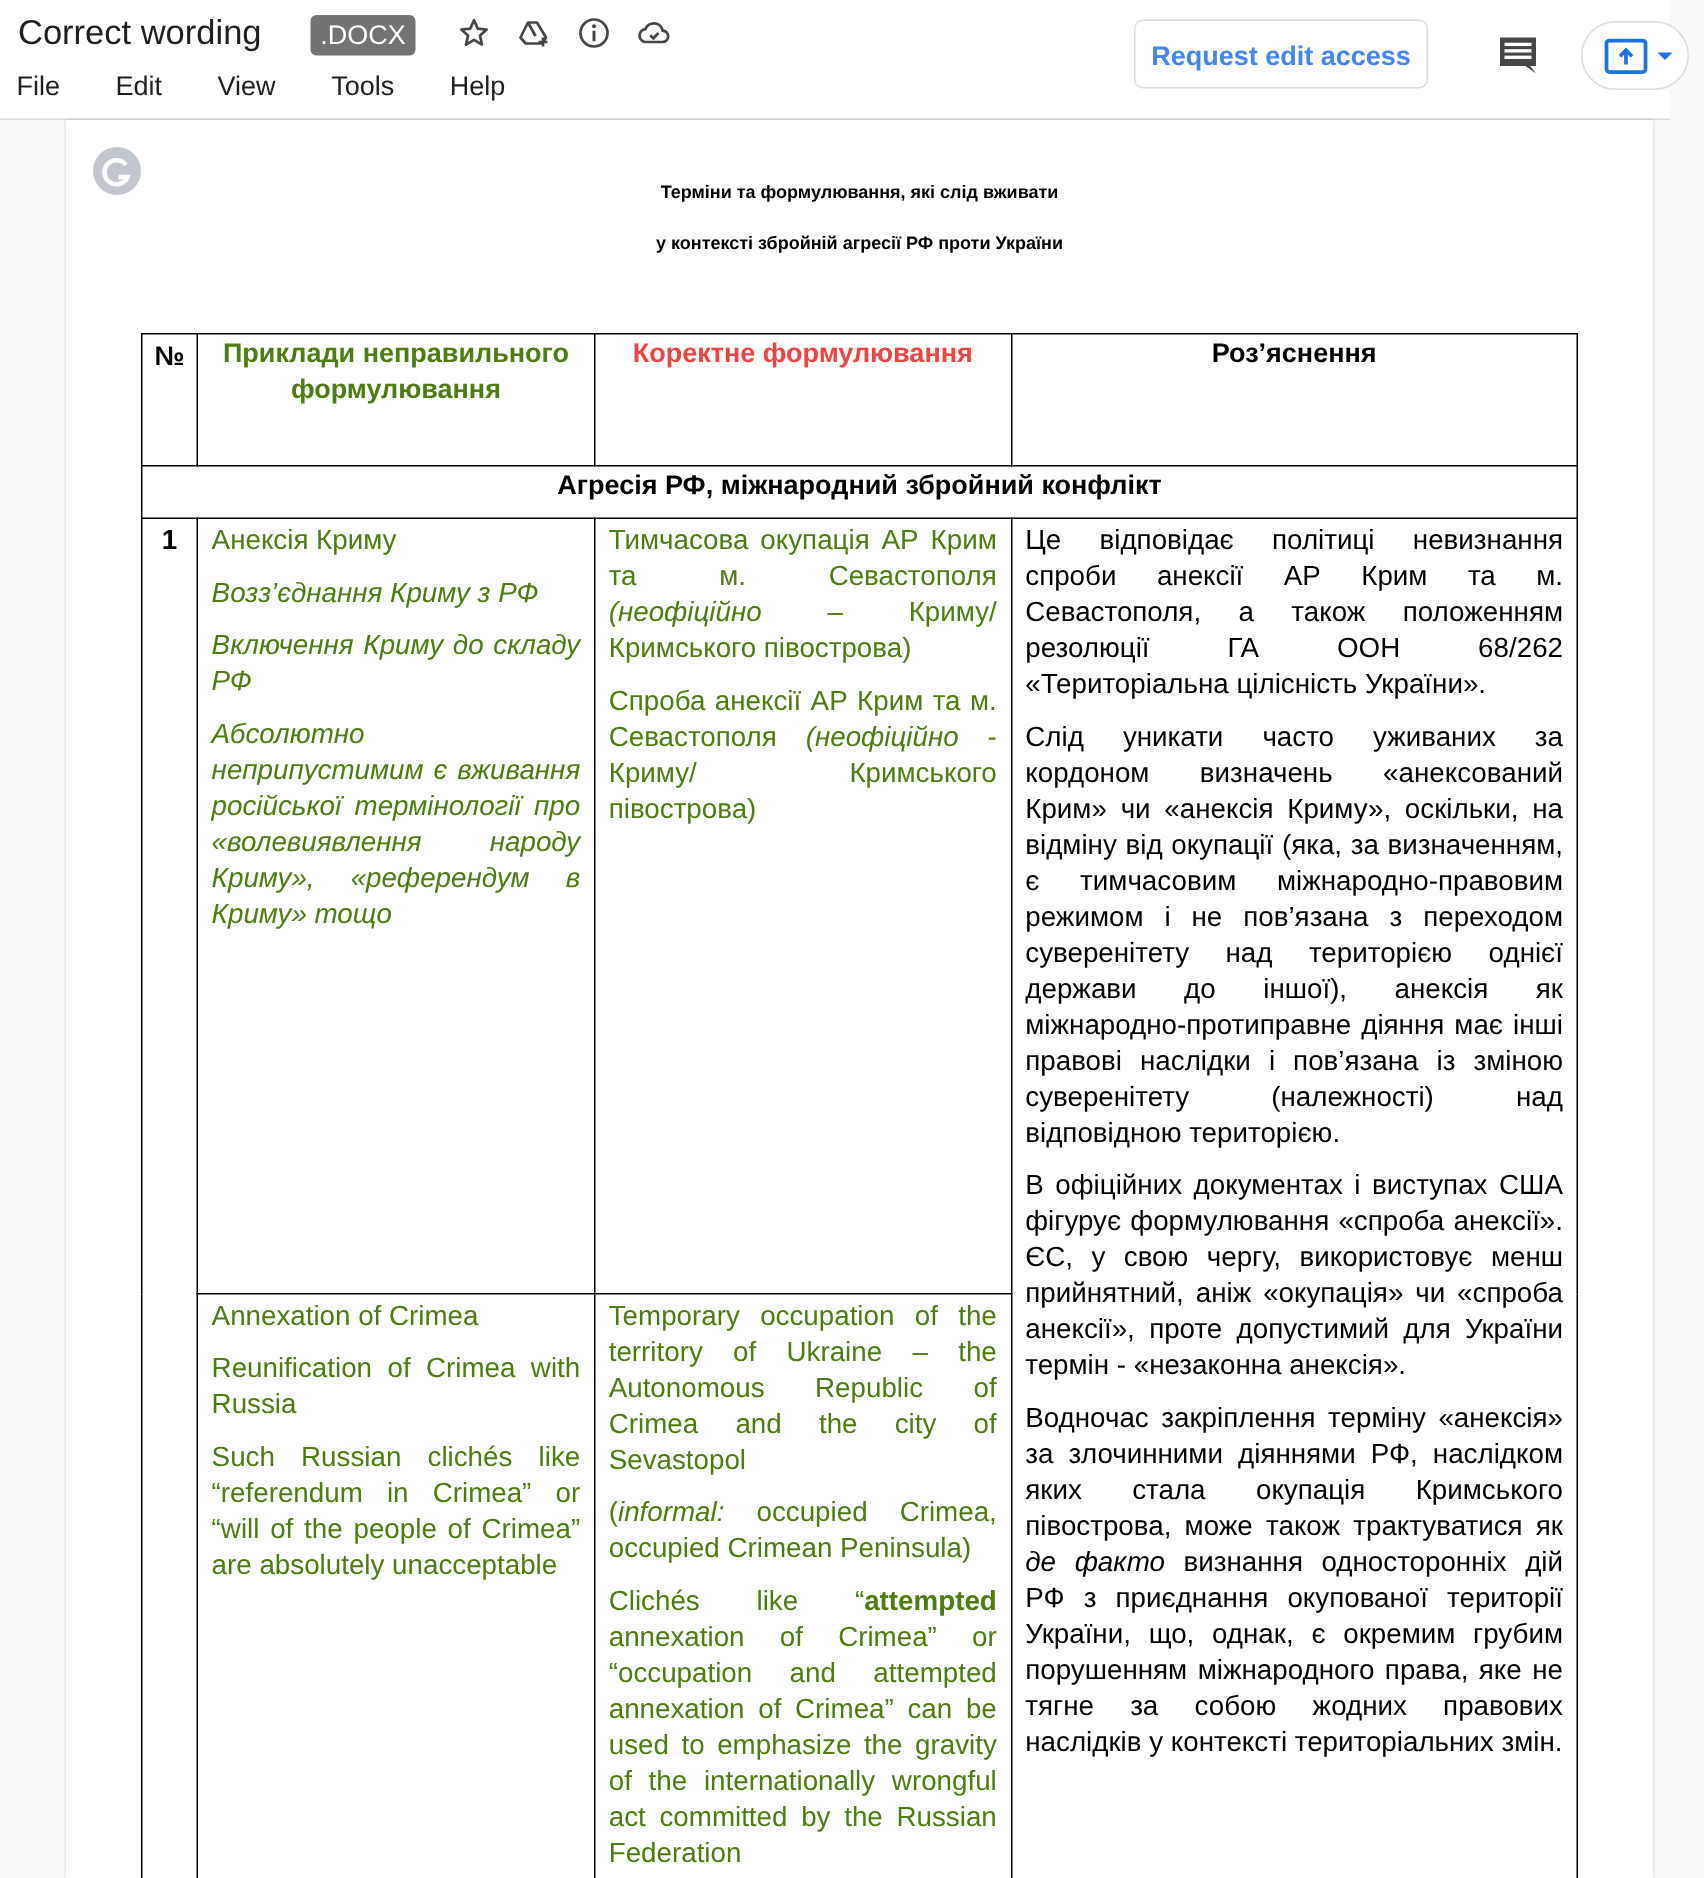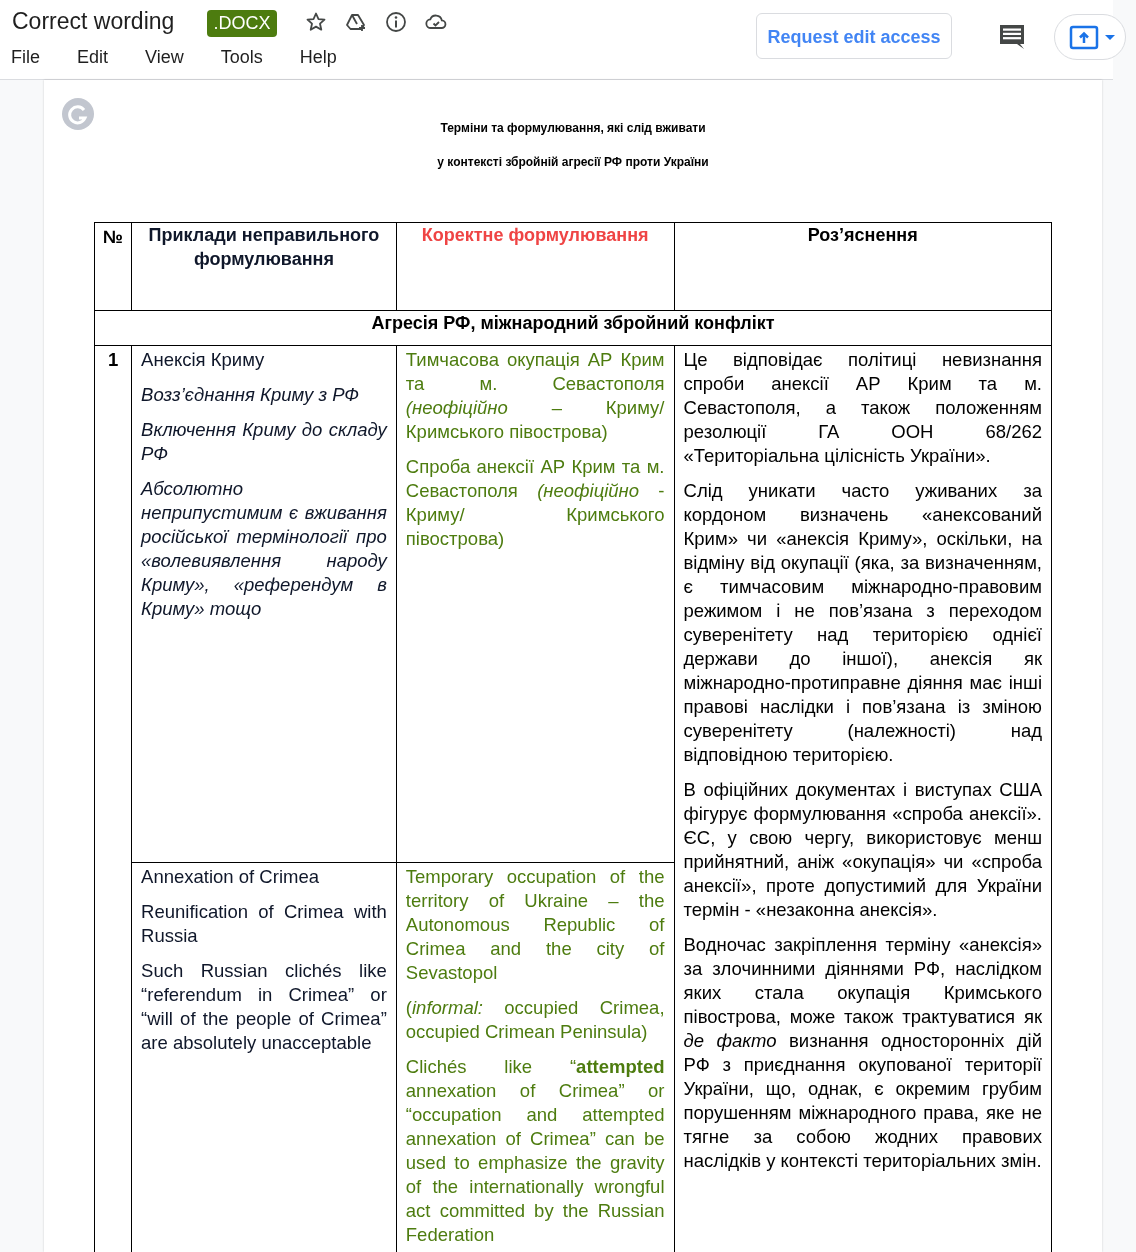--- a/index.html
+++ b/index.html
@@ -1,36 +1,36 @@
 <!DOCTYPE html>
 <html><head>
 <meta charset="utf-8">
 <style>
   html, body { margin:0; padding:0; }
   body { width:1136px; height:1252px; overflow:hidden; background:#f8f9fa; font-family:"Liberation Sans", sans-serif; position:relative; }
   .topbar { position:absolute; left:0; top:0; width:1113px; height:79px; background:#fff; border-bottom:1px solid #dadce0; }
   .doc-title { position:absolute; left:12px; top:8px; font-size:23px; color:#1f1f1f; white-space:nowrap; }
-  .docx-badge { position:absolute; left:207px; top:10px; height:27px; width:70px; background:#4d7c0f; color:#fff; border-radius:4px; font-size:18px; line-height:27px; text-align:center; }
+  .docx-badge { position:absolute; left:207px; top:10px; height:27px; width:70px; background:#737373; color:#fff; border-radius:4px; font-size:18px; line-height:27px; text-align:center; }
   .title-icon { position:absolute; top:10px; width:24px; height:24px; cursor:pointer; }
   .title-icon svg { width:24px; height:24px; }
   .menubar { position:absolute; left:11px; top:47px; display:flex; gap:17px; }
   .menu-item { font-size:18px; color:#1f1f1f; margin-right:20px; cursor:pointer; }
   .req-btn { position:absolute; left:756px; top:13px; width:196px; height:46px; border:1px solid #dadce0; border-radius:6px; background:#fff; color:#4285f4; font-size:18px; font-weight:bold; font-family:"Liberation Sans", sans-serif; line-height:44px; text-align:center; box-sizing:border-box; cursor:pointer; }
   .comment-icon { position:absolute; left:997px; top:22px; width:30px; height:30px; cursor:pointer; }
   .share-btn { position:absolute; left:1054px; top:14px; width:72px; height:46px; border:1px solid #dadce0; border-radius:24px; background:#fff; box-sizing:border-box; cursor:pointer; }
   .page { position:absolute; left:44px; top:80px; width:1058px; height:1172px; background:#fff; box-shadow:0 0 2px rgba(0,0,0,0.18); }
   .grammarly { position:absolute; left:62px; top:98px; width:32px; height:32px; border-radius:50%; background:#c2c6cf; }
   .doc-heading { position:absolute; left:44px; width:1058px; text-align:center; font-weight:bold; font-size:12px; color:#000; font-family:"Liberation Sans", sans-serif; }
   .doc-heading.l1 { top:121px; }
   .doc-heading.l2 { top:155px; }
   table.terms { position:absolute; left:94px; top:222px; width:958px; border-collapse:collapse; font-family:"Liberation Sans", sans-serif; font-size:18.5px; line-height:24px; }
   table.terms td, table.terms th { border:1px solid #000; vertical-align:top; padding:0 9px; }
   .hdr th { height:83px; vertical-align:middle; font-weight:bold; font-size:18px; line-height:24px; }
   .hdr th.num { vertical-align:top; padding:2px 8px; text-align:left; }
-  .red { color:#0f172a; }
+  .red { color:#4d7c0f; }
   .green { color:#ef4444; }
   .green2 { color:#4d7c0f; }
   .section td { text-align:center; font-weight:bold; font-size:18px; height:34px; vertical-align:middle; }
   .num-cell { font-weight:bold; text-align:center; padding-top:0 !important; }
   p { margin:0 0 11px 0; text-align:justify; }
   p:last-child { margin-bottom:0; }
   .cell-pad { padding-top:2px !important; padding-bottom:10px !important; }
   i { font-style:italic; }
   b { font-weight:bold; }
 </style>

